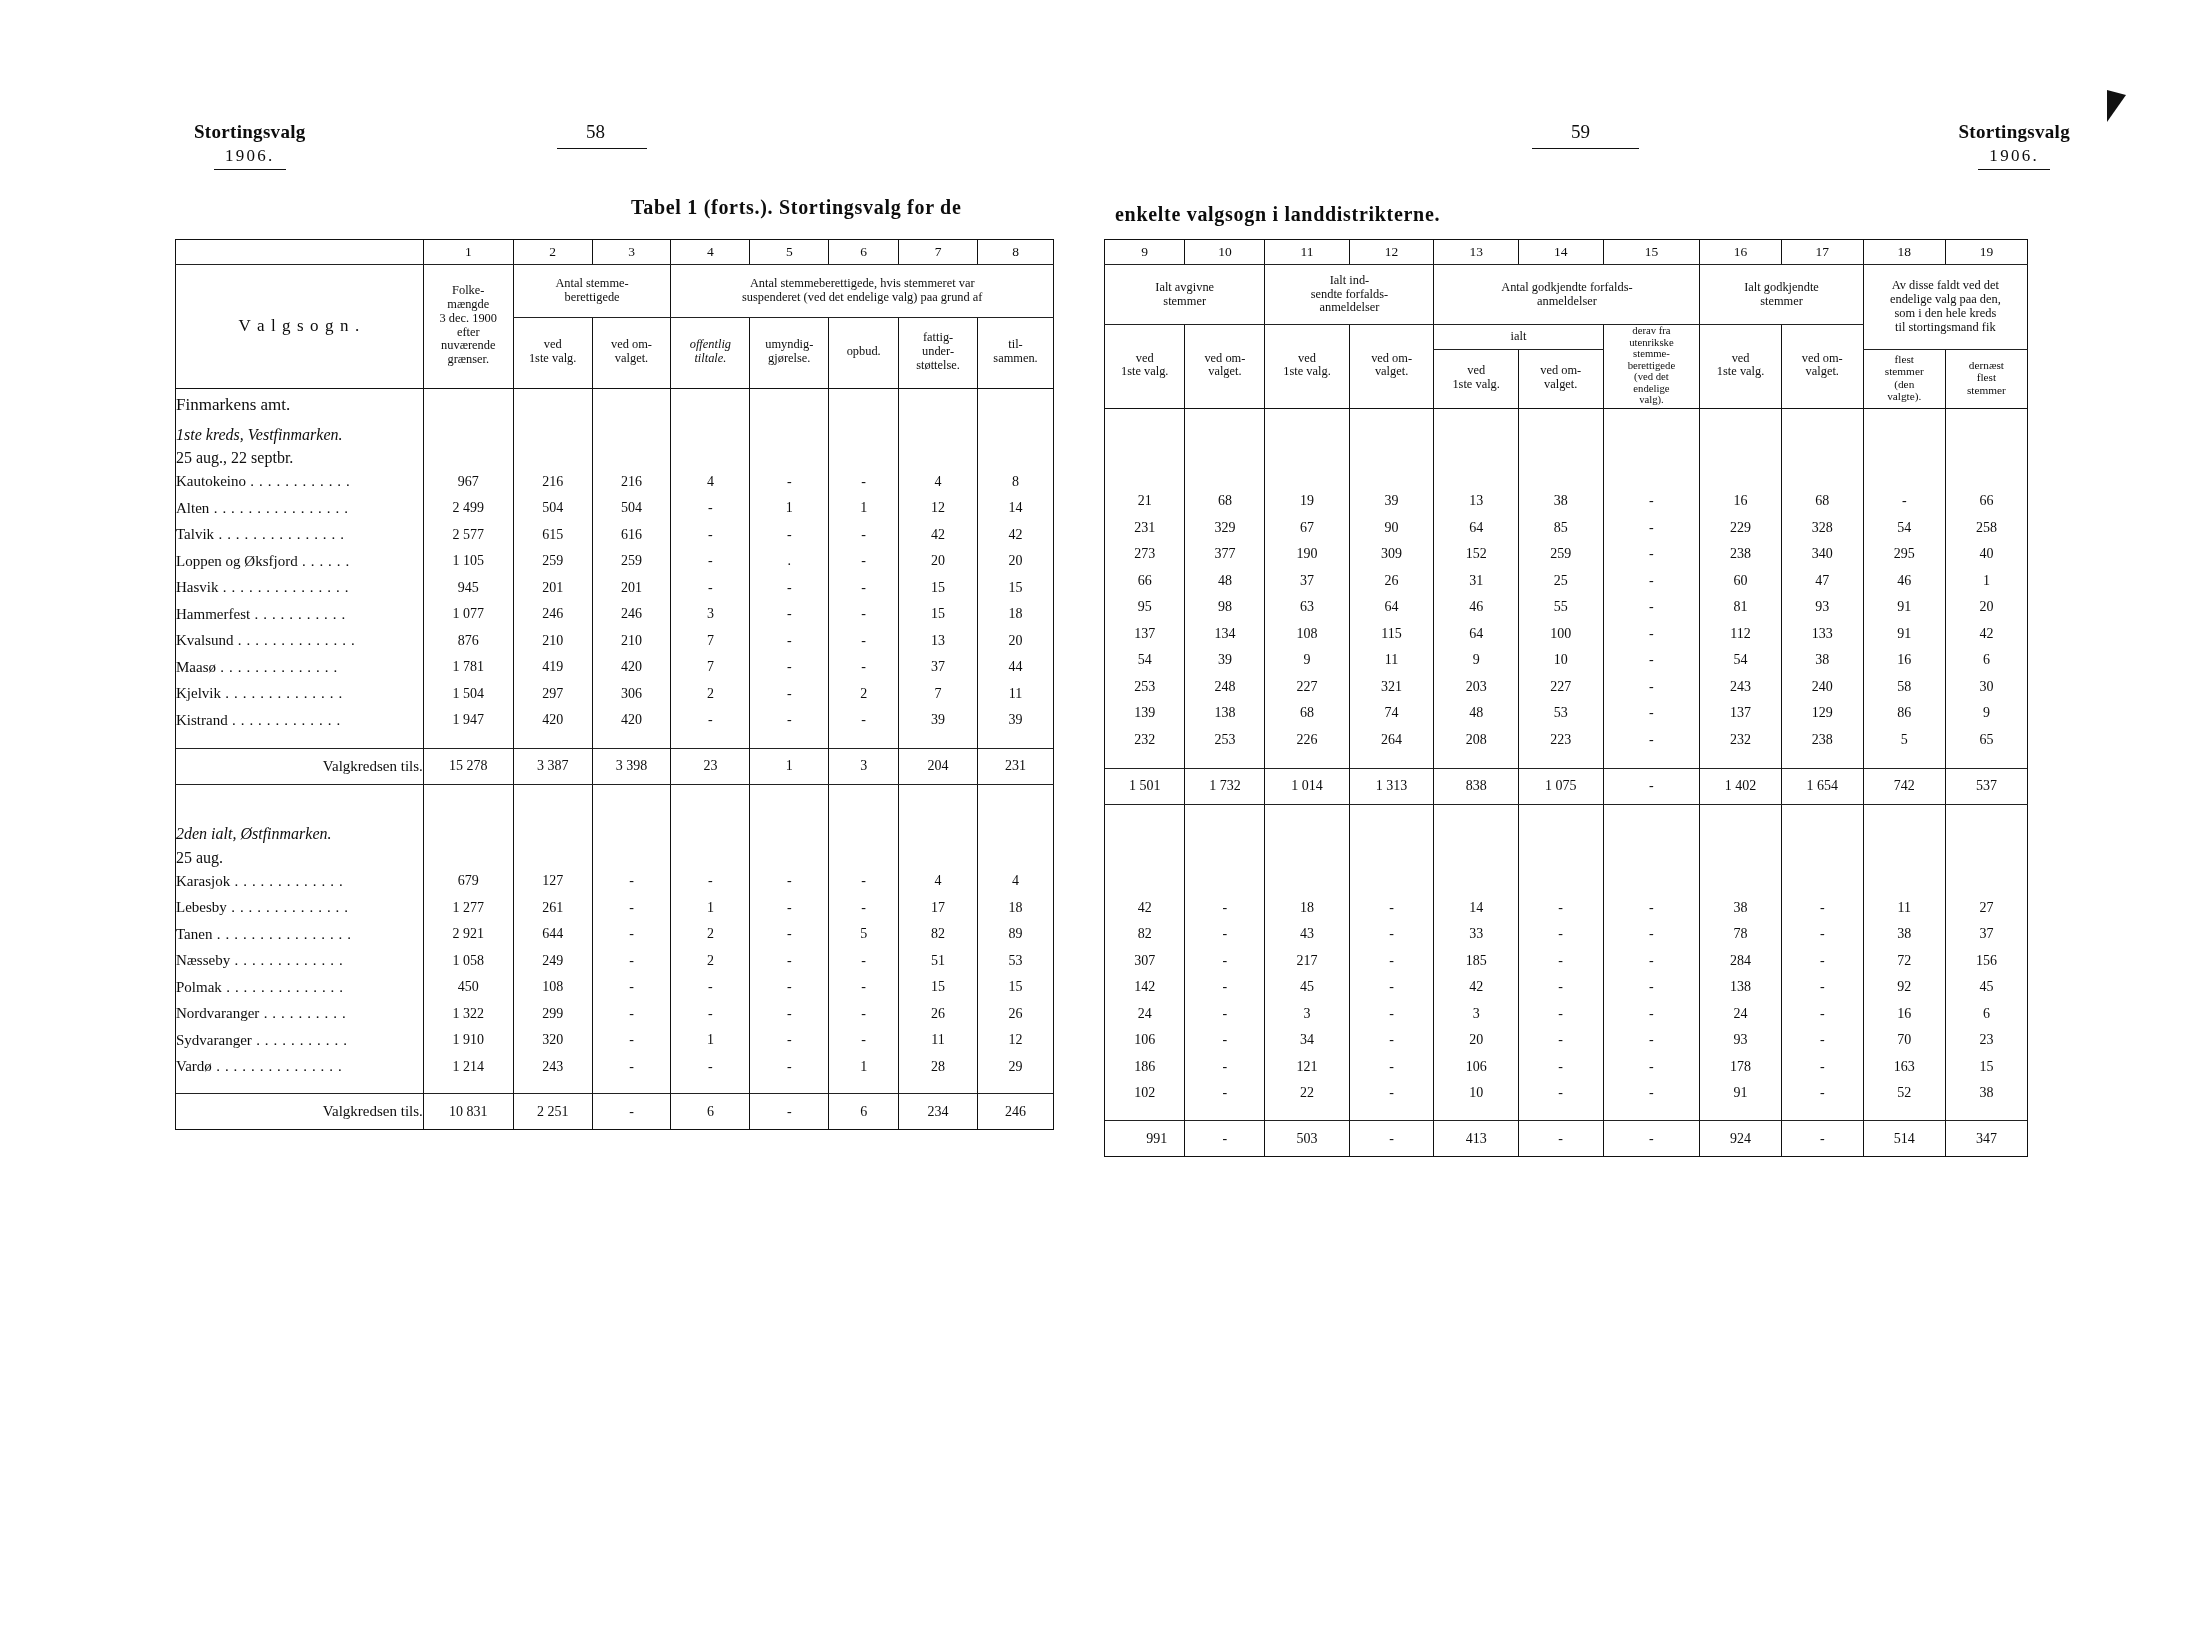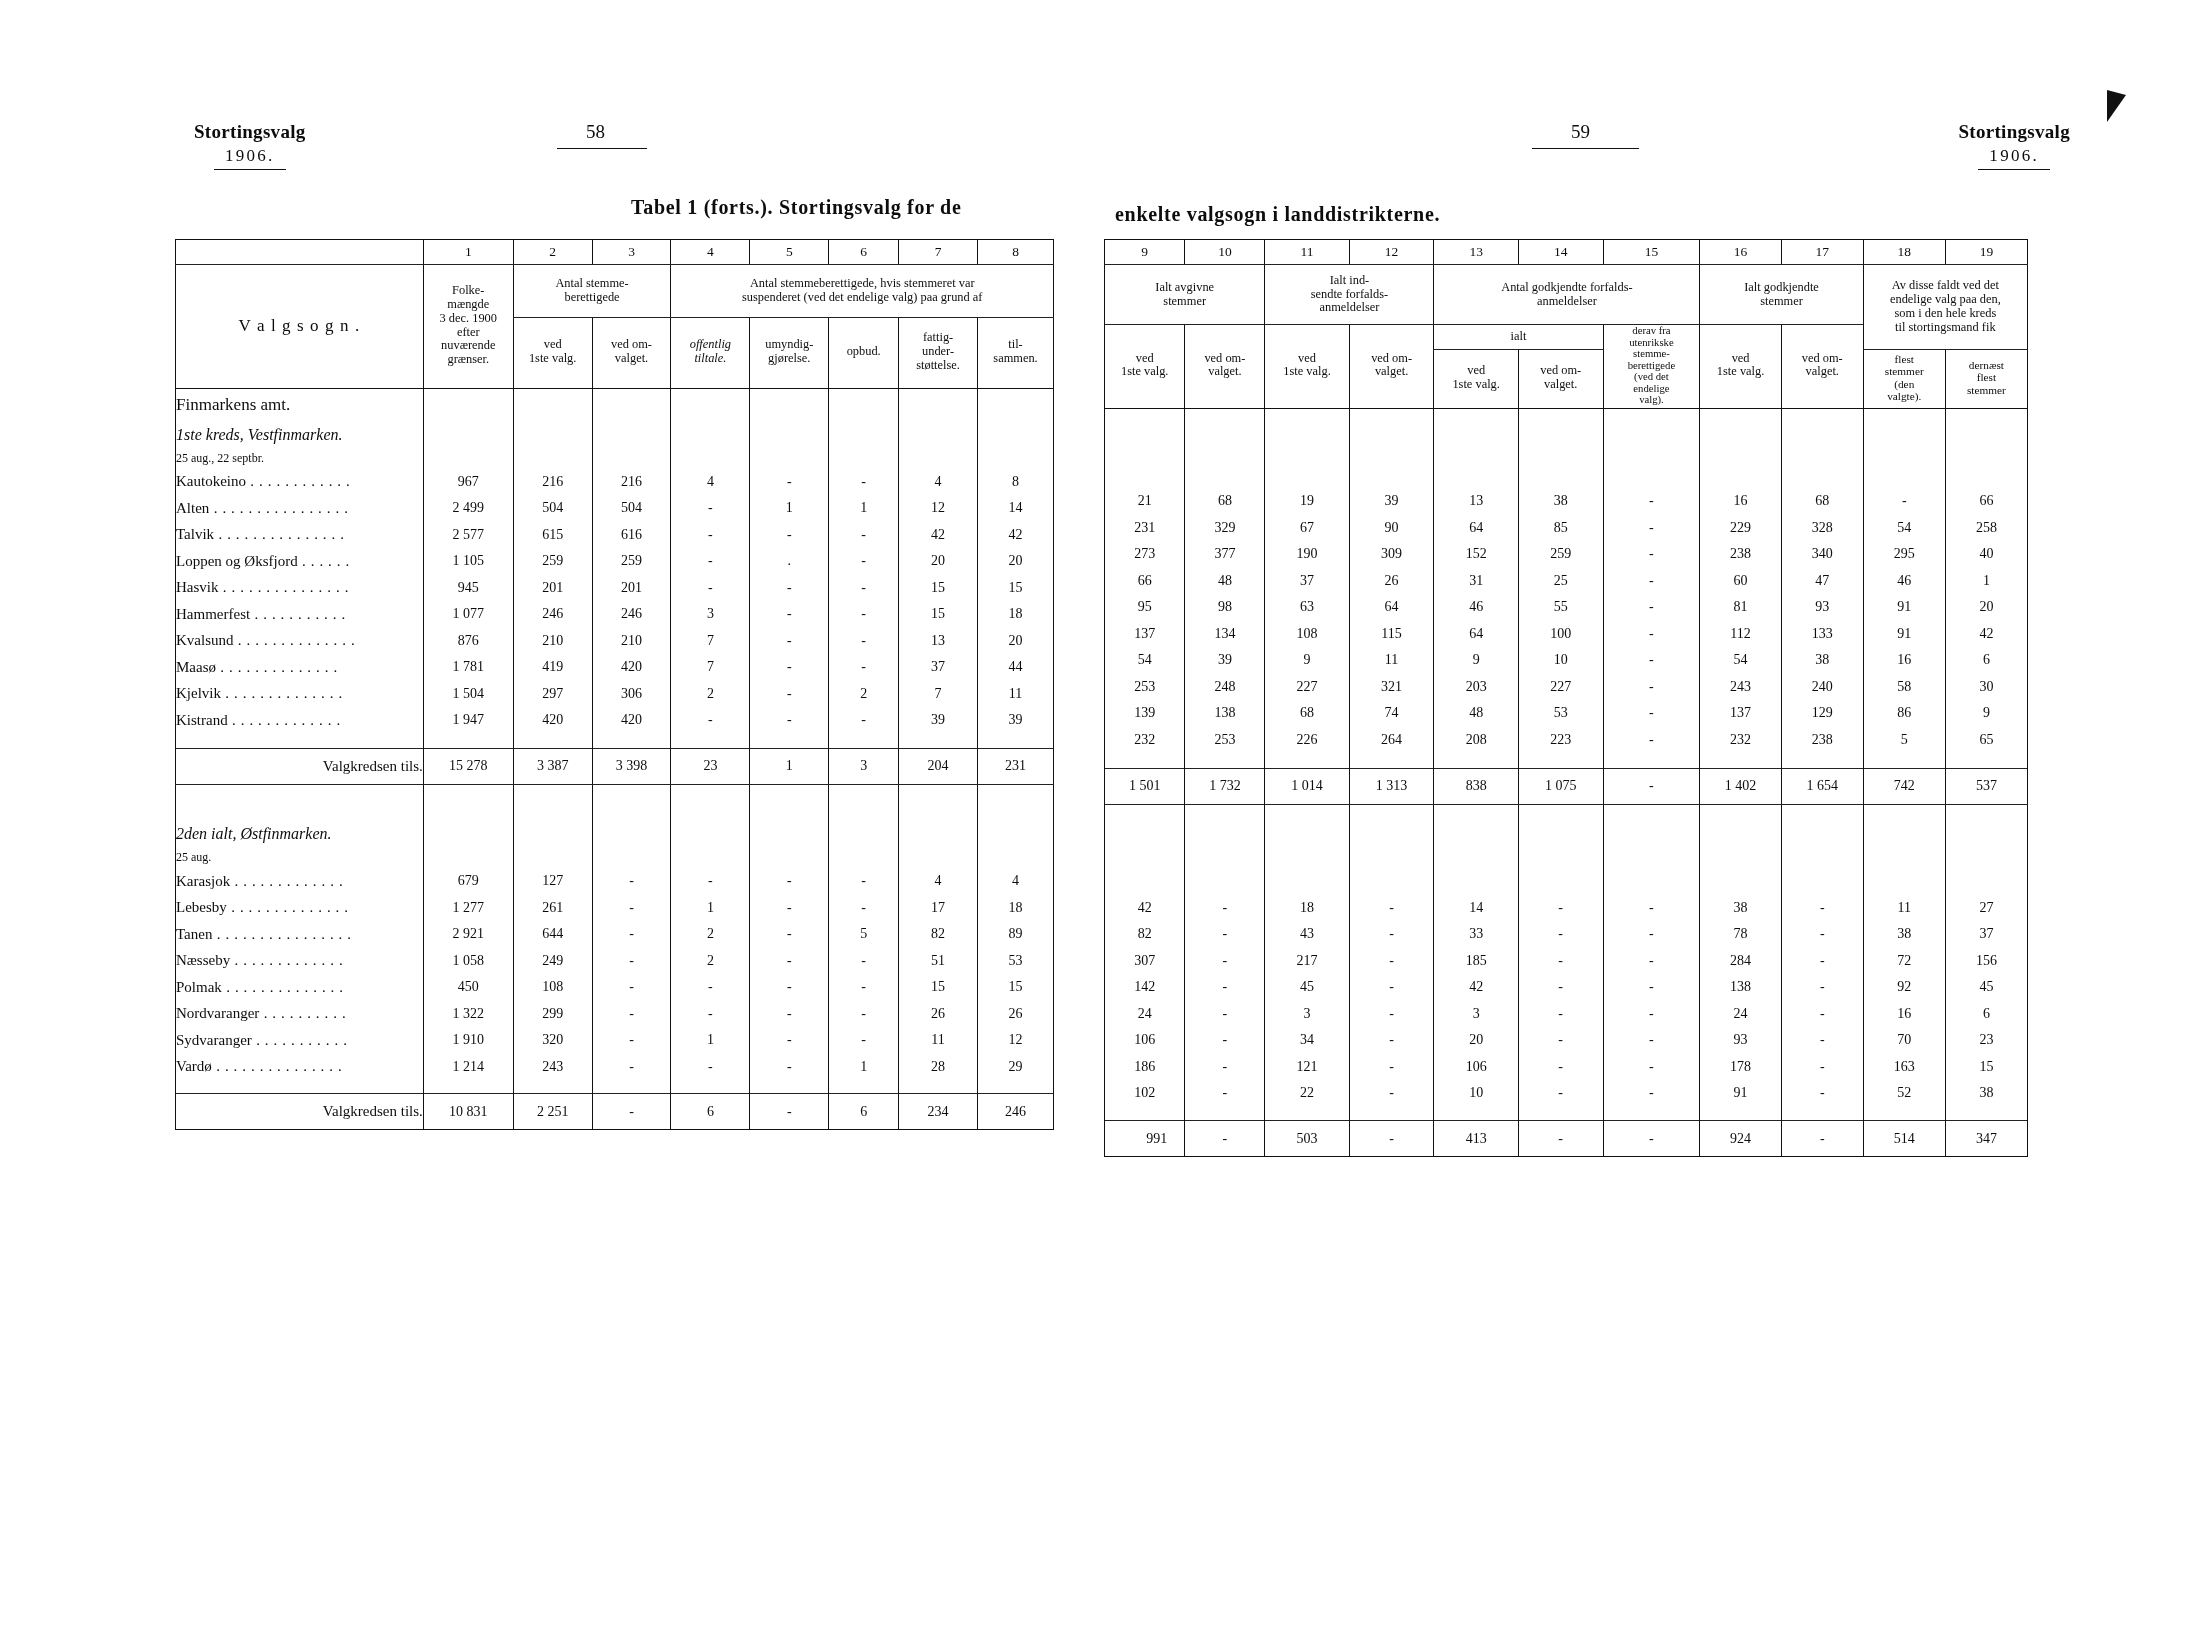--- a/index.html
+++ b/index.html
@@ -37,21 +37,21 @@
 
   .colnum{font-size:13.5px;text-align:center;height:24px;}
   .hdr{font-size:12.4px;text-align:center;line-height:1.12;}
 
   .cell{font-size:14px;text-align:center;height:26.5px;}
   .rowlabel{font-size:15px;text-align:left;padding-left:12.4px;white-space:nowrap;}
   .dotfill{letter-spacing:0.6px;}
 
   .sect-amt{font-size:17px;font-weight:bold;padding-left:34px;height:32px;}
   .sect-kreds{font-size:16px;font-style:italic;padding-left:26px;height:27px;}
-  .sect-date{font-size:12px;padding-left:62px;height:20px;margin-left:40px;}
+  .sect-date{font-size:16px;padding-left:62px;height:20px;margin-left:40px;}
   .sumlabel{font-size:15px;text-align:right;padding-right:16px;}
 
   .vb{border-left:1.1px solid #111;}
   .vb-r{border-right:1.1px solid #111;}
   .tb{border-top:1.1px solid #111;}
   .bb{border-bottom:1.1px solid #111;}
   .tb1{border-top:0.6px solid #222;}
   .bb1{border-bottom:0.6px solid #222;}
 </style>
 </head>

